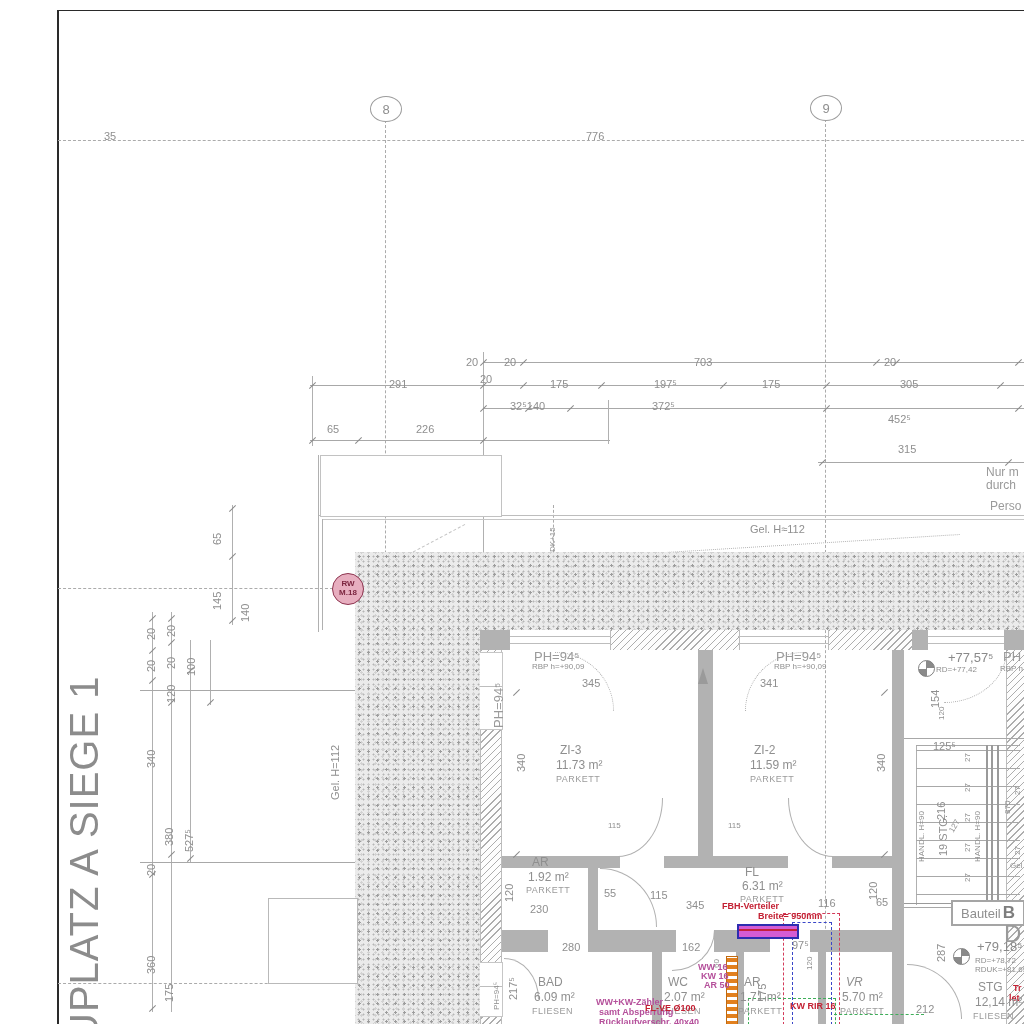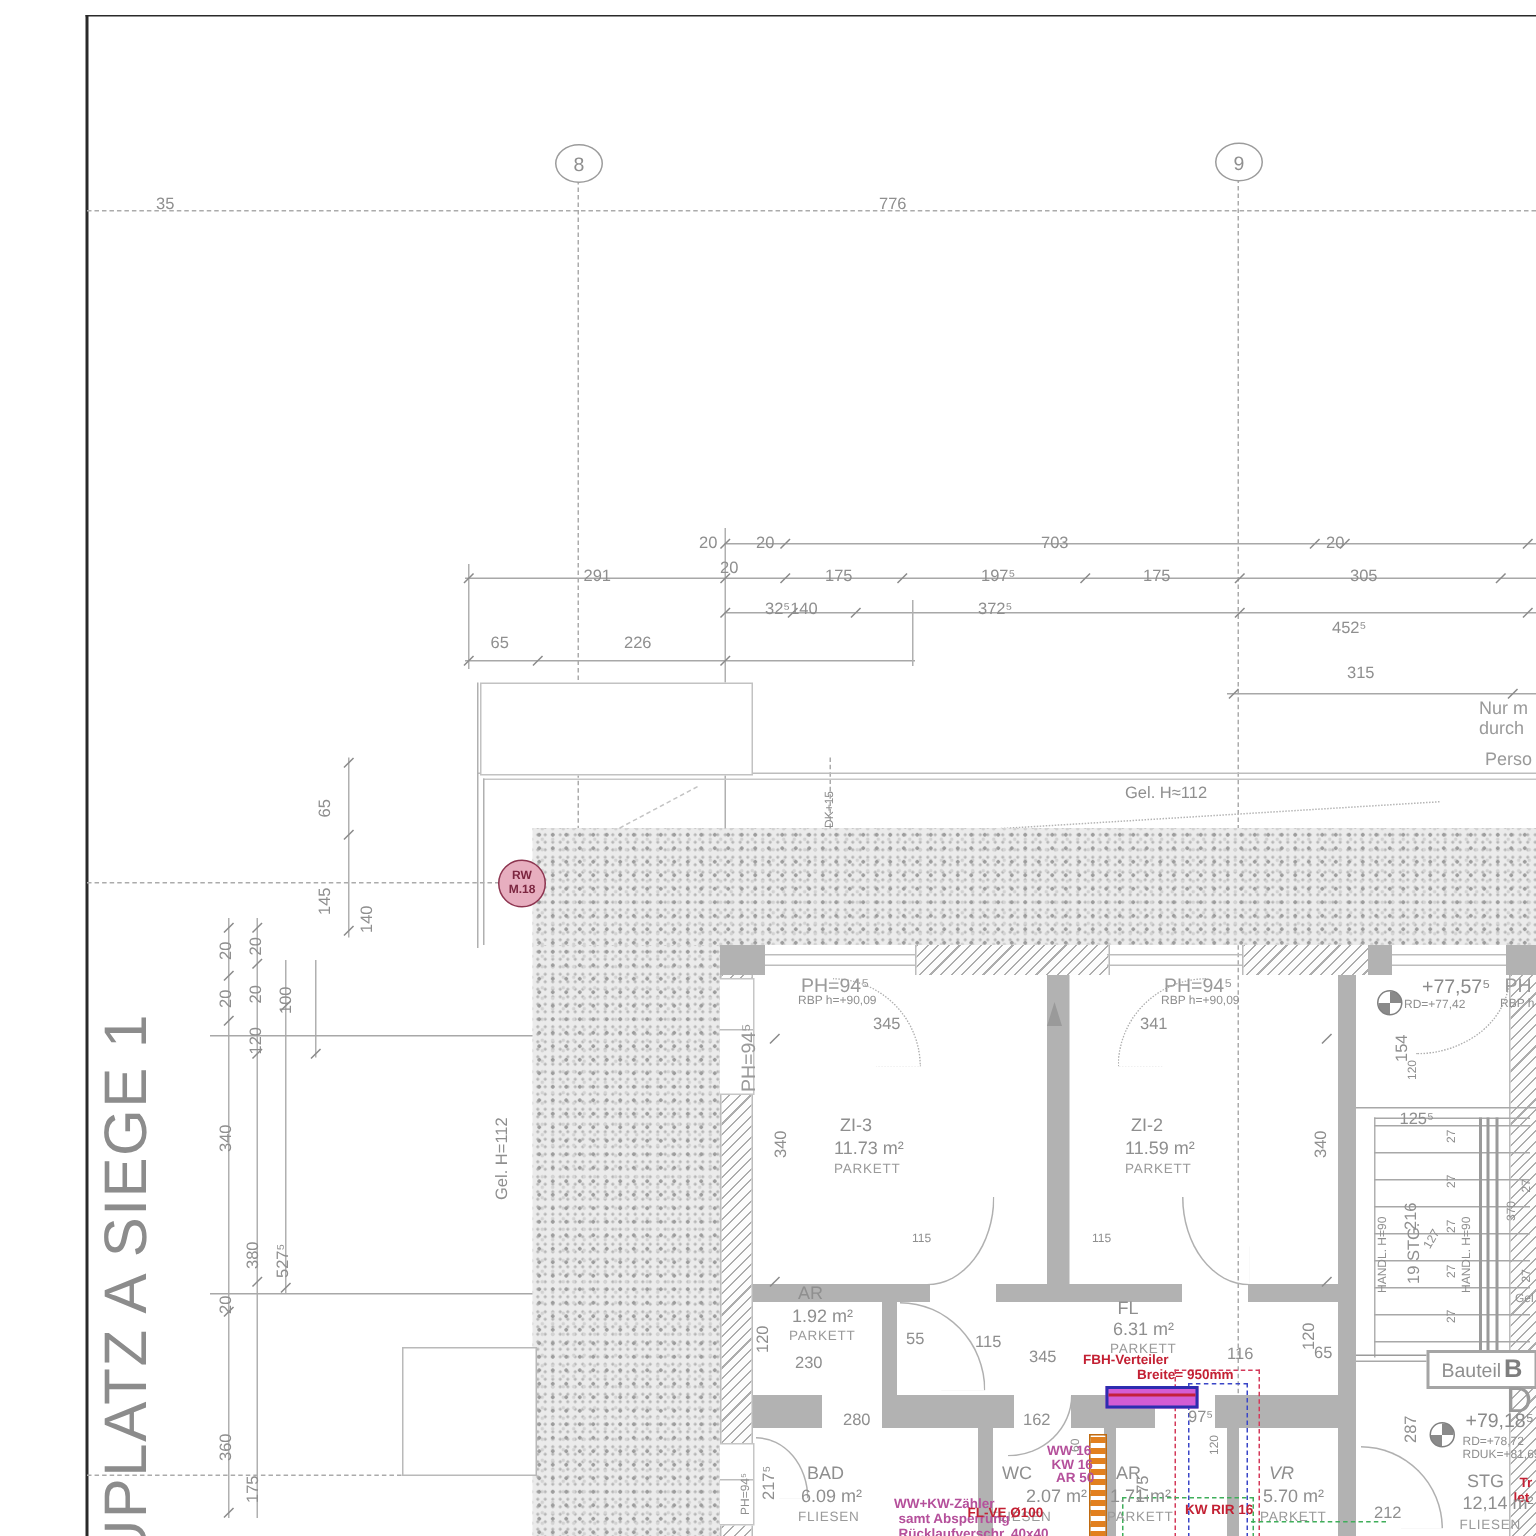--- a/index.html
+++ b/index.html
@@ -348,21 +348,21 @@
       <span class="lbl" style="left: 562px; top: 942px;">280</span>
       <span class="lbl" style="left: 682px; top: 942px;">162</span>
       <span class="lbl" style="left: 792px; top: 940px;">97⁵</span>
       <span class="lbl c-tiny" style="left: 713px; top: 968px; transform-origin: 0px 0px; transform: rotate(-90deg);">60</span>
       <span class="lbl" style="left: 757px; top: 1002px; transform-origin: 0px 0px; transform: rotate(-90deg);">175</span>
       <span class="lbl c-tiny" style="left: 806px; top: 970px; transform-origin: 0px 0px; transform: rotate(-90deg);">120</span>
       <span class="lbl c-room" style="left: 538px; top: 976px;">BAD</span>
       <span class="lbl c-room" style="left: 534px; top: 991px;">6.09 m²</span>
       <span class="lbl c-mat" style="left: 532px; top: 1007px;">FLIESEN</span>
       <span class="lbl c-room" style="left: 668px; top: 976px;">WC</span>
-      <span class="lbl c-room" style="left: 664px; top: 991px; margin-left: 20px;">2.07 m²</span>
+      <span class="lbl c-room" style="left: 664px; top: 991px;">2.07 m²</span>
       <span class="lbl c-mat" style="left: 660px; top: 1007px;">FLIESEN</span>
       <span class="lbl c-room" style="left: 744px; top: 976px;">AR</span>
       <span class="lbl c-room" style="left: 740px; top: 991px;">1.71 m²</span>
       <span class="lbl c-mat" style="left: 738px; top: 1007px;">PARKETT</span>
       <span class="lbl c-room" style="left: 846px; top: 976px; font-style: italic;">VR</span>
       <span class="lbl c-room" style="left: 842px; top: 991px;">5.70 m²</span>
       <span class="lbl c-mat" style="left: 840px; top: 1007px;">PARKETT</span>
       <span class="lbl" style="left: 508px; top: 1000px; transform-origin: 0px 0px; transform: rotate(-90deg);">217⁵</span>
       <span class="lbl c-tiny" style="left: 493px; top: 1010px; transform-origin: 0px 0px; transform: rotate(-90deg);">PH=94⁵</span>
       <span class="lbl c-mag" style="left: 698px; top: 963px;">WW 16</span>

